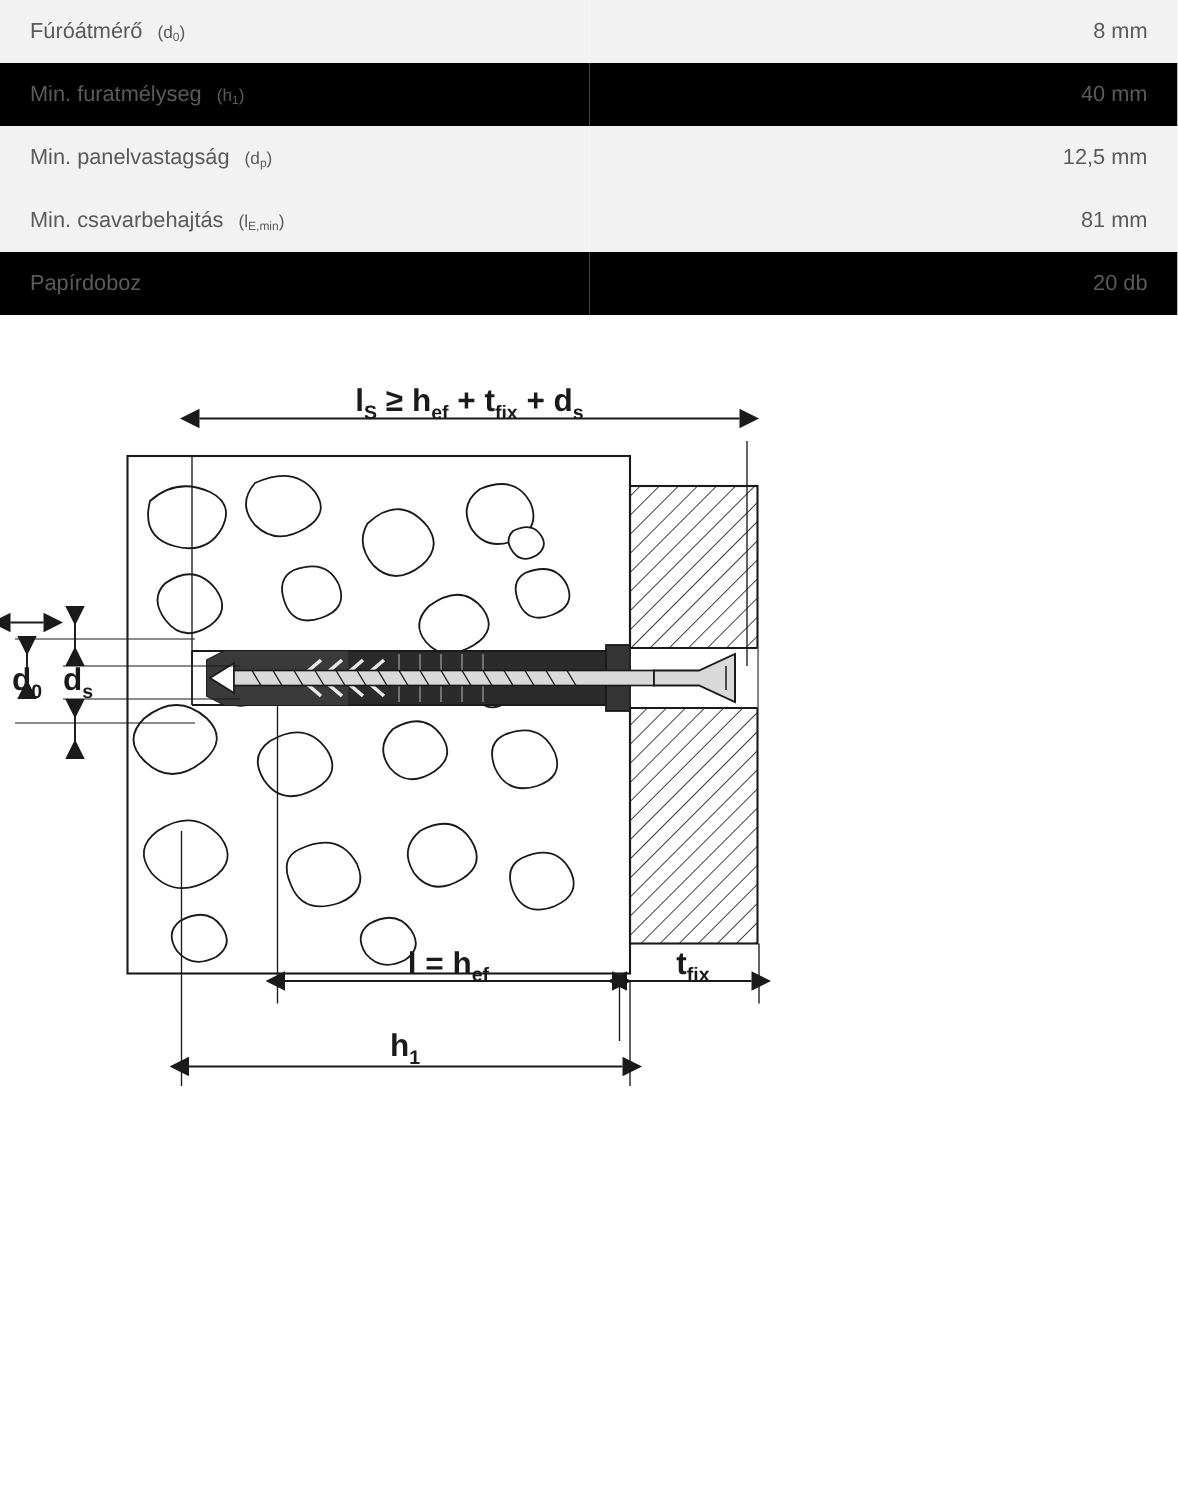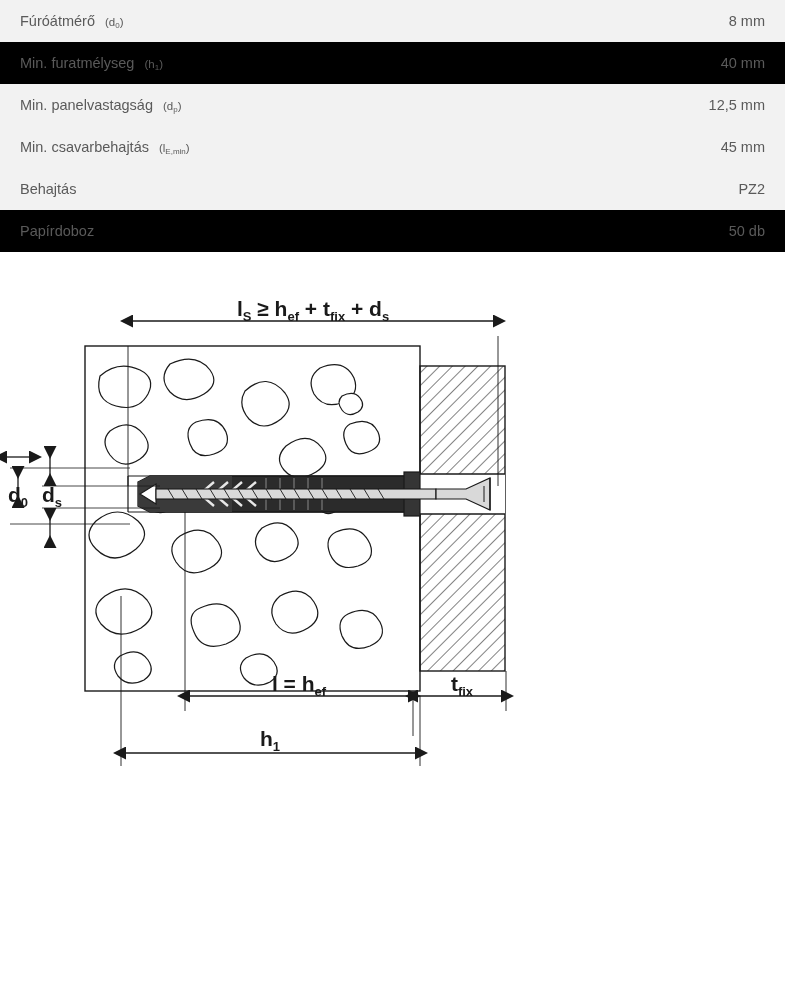--- a/index.html
+++ b/index.html
@@ -82,29 +82,25 @@
     <tr class="plain">
       <td class="label"><span>Min. furatmélyseg</span><span class="sym">(<span>h</span><sub>1</sub>)</span></td>
       <td class="value">40 mm</td>
     </tr>
     <tr class="shaded">
       <td class="label"><span>Min. panelvastagság</span><span class="sym">(<span>d</span><sub>p</sub>)</span></td>
       <td class="value">12,5 mm</td>
     </tr>
     <tr class="shaded">
       <td class="label"><span>Min. csavarbehajtás</span><span class="sym">(<span>l</span><sub>E,min</sub>)</span></td>
-      <td class="value">45 mm</td>
-    </tr>
-    <tr class="shaded">
-      <td class="label"><span>Behajtás</span></td>
-      <td class="value">PZ2</td>
+      <td class="value">81 mm</td>
     </tr>
     <tr class="plain">
       <td class="label"><span>Papírdoboz</span></td>
-      <td class="value">50 db</td>
+      <td class="value">20 db</td>
     </tr>
   </tbody>
 </table>
 
 <div class="diagram-wrap">
 <svg width="785" height="520" viewBox="0 0 785 520" xmlns="http://www.w3.org/2000/svg">
 
   <defs>
     <pattern id="hatch" width="9" height="9" patternUnits="userSpaceOnUse" patternTransform="rotate(45)">
       <line x1="0" y1="0" x2="0" y2="9" stroke="#1a1a1a" stroke-width="1.1"></line>

